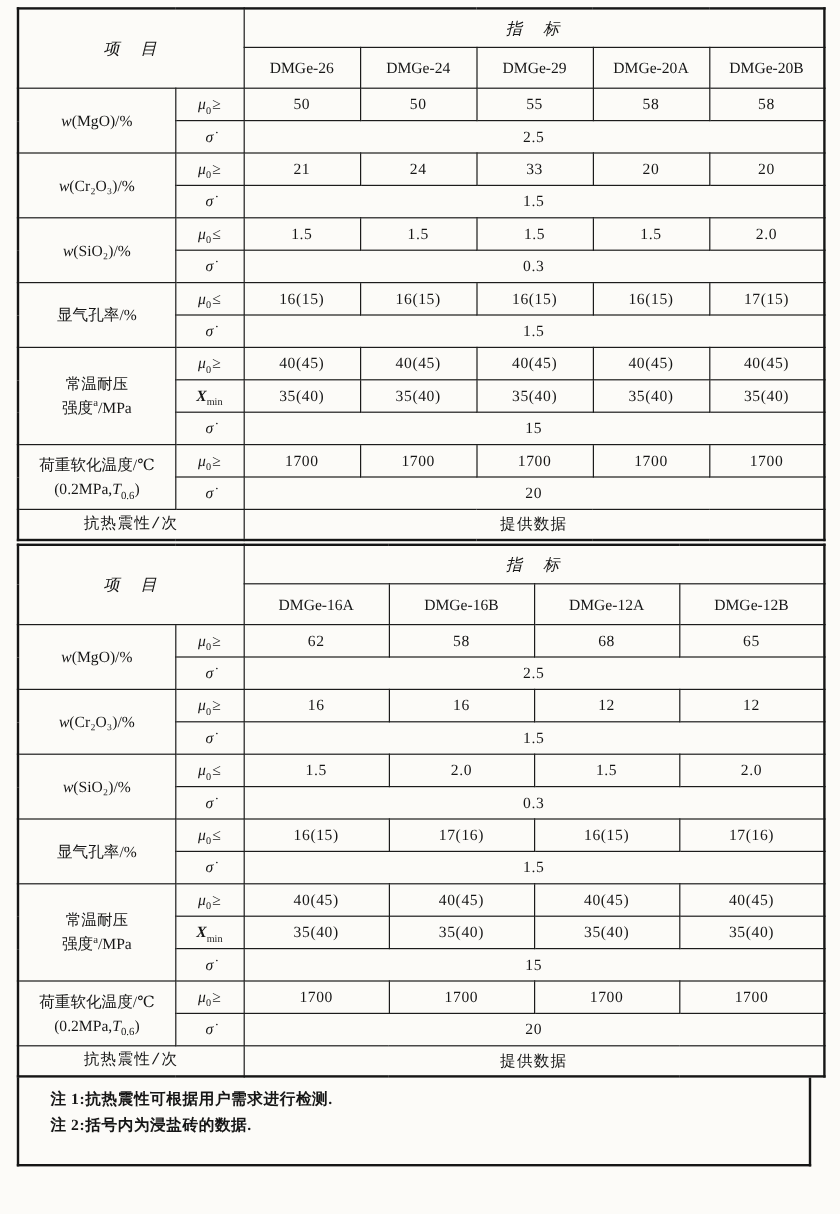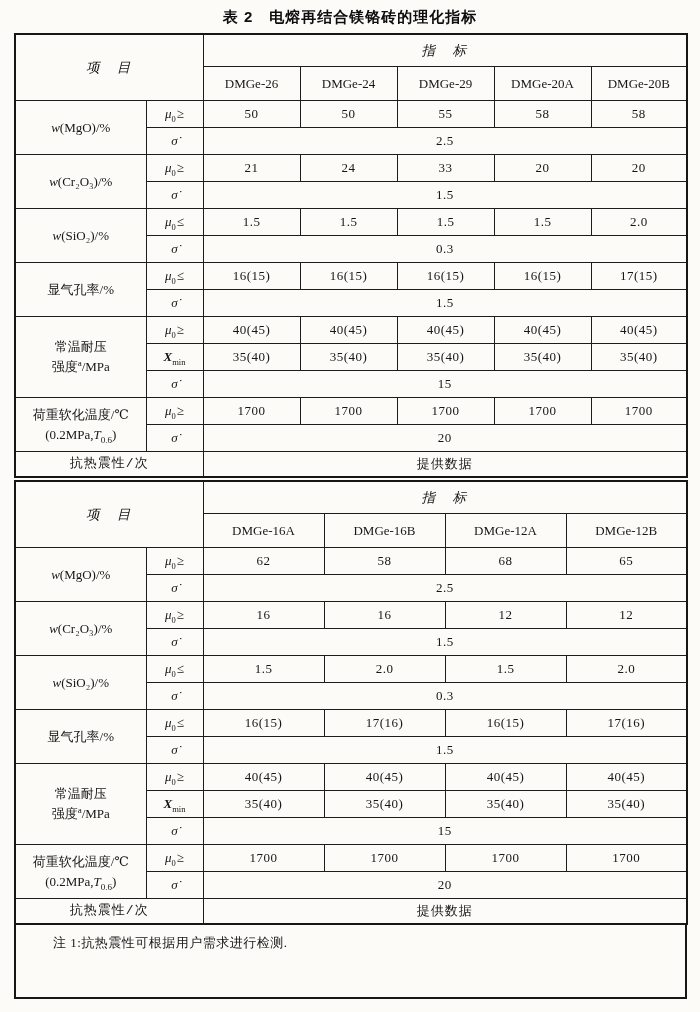--- a/index.html
+++ b/index.html
@@ -34,32 +34,31 @@
   .c-sub i{font-family:"Liberation Serif",serif;}
   .c-sub sub{font-size:8.5px;}
   .c-sub .op{margin-left:1px;}
   .c-sub .xm{font-weight:bold;}
   .c-val{font-size:13px;letter-spacing:0.5px;}
   .cn{letter-spacing:1px;font-family:Liberation Mono, monospace;}
   sup{font-size:9px;line-height:0;}
   sub{font-size:9px;line-height:0;}
   .notes{
     width:648px;border:2px solid #161616;border-top:none;
-    padding:7px 10px 0 11px;height:65px;font-size:13px;line-height:22px;
+    padding:7px 10px 0 0;height:65px;font-size:13px;line-height:22px;font-weight:bold;
   }
   .note-line{padding-left:26px;letter-spacing:0.5px;}
   .note-a{padding-left:24px;}
   .note-a .sup-a{font-size:10px;vertical-align:super;margin-right:26px;}
   .note-a sub{font-size:8px;}
 </style>
 </head>
 <body>
 
 <div class="page">
-  <div class="doc-title">表 2　电熔再结合镁铬砖的理化指标</div>
 
   <div class="tbl-area">
     <table class="t1">
         <colgroup>
           <col style="width:131px">
           <col style="width:57px">
           <col style="width:97px">
           <col style="width:97px">
           <col style="width:97px">
           <col style="width:97px">
@@ -298,15 +297,16 @@
           </tr>
           <tr class="rl">
             <td colspan="2" class="c-label cn">抗热震性/次</td>
             <td colspan="4" class="c-val cn">提供数据</td>
           </tr>
         </tbody>
       </table>
 
     <div class="notes">
       <div class="note-line">注 1:抗热震性可根据用户需求进行检测.</div>
+      <div class="note-line">注 2:括号内为浸盐砖的数据.</div>
     </div>
   </div>
 </div>
 
 </body></html>

